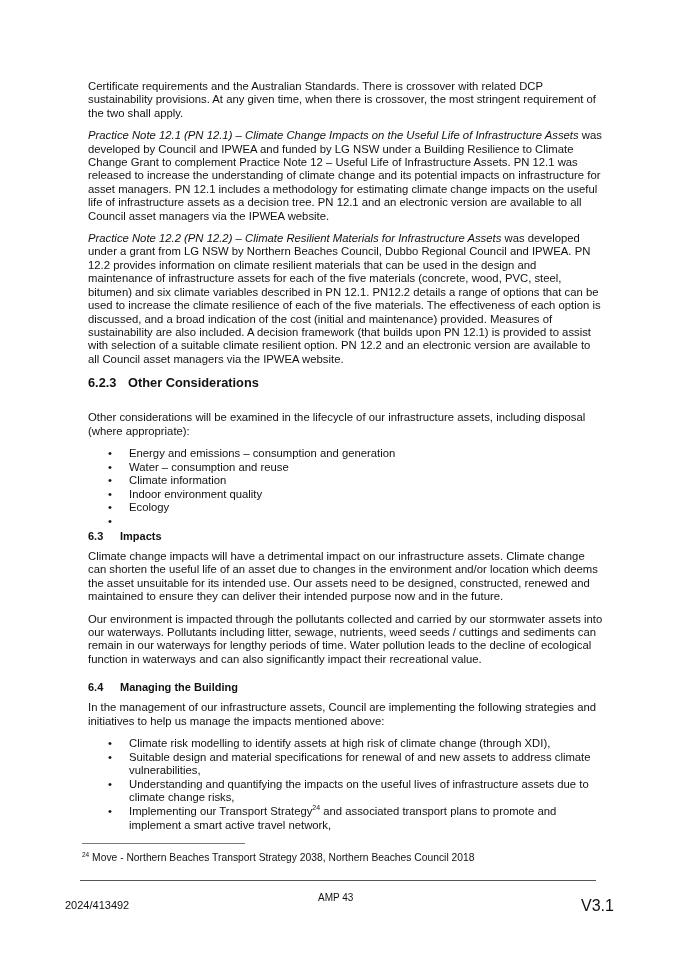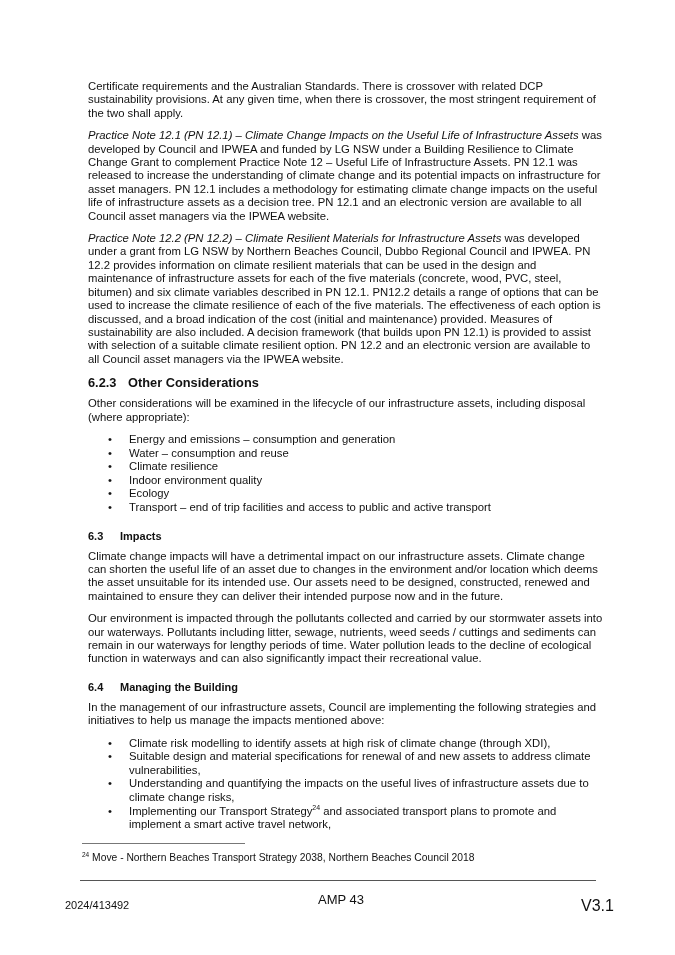--- a/index.html
+++ b/index.html
@@ -2,55 +2,55 @@
 <html><head>
 <meta charset="utf-8">
 <style>
   html, body { margin: 0; padding: 0; background: #ffffff; }
   body { width: 675px; height: 955px; position: relative; overflow: hidden;
          font-family: "Liberation Sans", sans-serif; color: #111; }
   .content { position: absolute; left: 88px; top: 80px; width: 515px; }
   p { margin: 0; font-size: 11.3px; line-height: 13.4px; }
   .para { margin-bottom: 9px; }
   em { }
-  h3 { margin: 6px 0 7px 0; font-size: 12.8px; font-weight: bold; line-height: 15px; }
+  h3 { margin: 6px 0 21px 0; font-size: 12.8px; font-weight: bold; line-height: 15px; }
   h2 { margin: 13px 0 6px 0; font-size: 11px; font-weight: bold; line-height: 16px; }
   .num { display: inline-block; width: 40px; }
   .num2 { display: inline-block; width: 32px; }
   ul { list-style: none; margin: 0 0 10px 0; padding: 0; }
   li { position: relative; padding-left: 41px; font-size: 11.3px; line-height: 13.6px; }
   li .bullet { position: absolute; left: 20px; top: 0; }
   sup { font-size: 7px; line-height: 0; vertical-align: super; }
   .fn-rule { position: absolute; left: 82px; top: 843px; width: 163px; height: 1px; background: #777; }
   .footnote { position: absolute; left: 82px; top: 852px; font-size: 10.3px; line-height: 12px; }
   .footnote sup { font-size: 6.5px; }
   .footer-rule { position: absolute; left: 80px; top: 880px; width: 516px; height: 1px; background: #555; }
   .footer-left { position: absolute; left: 65px; top: 899px; font-size: 11px; }
-  .footer-center { position: absolute; left: 318px; top: 892px; font-size: 13px; }
+  .footer-center { position: absolute; left: 318px; top: 892px; font-size: 10px; }
   .footer-right { position: absolute; left: 581px; top: 897px; font-size: 16px; }
 </style>
 </head>
 <body>
 
 <div class="content">
   <p class="para">Certificate requirements and the Australian Standards. There is crossover with related DCP sustainability provisions. At any given time, when there is crossover, the most stringent requirement of the two shall apply.</p>
 
   <p class="para"><em>Practice Note 12.1 (PN 12.1) – Climate Change Impacts on the Useful Life of Infrastructure Assets</em><span> was developed by Council and IPWEA and funded by LG NSW under a Building Resilience to Climate Change Grant to complement Practice Note 12 – Useful Life of Infrastructure Assets. PN 12.1 was released to increase the understanding of climate change and its potential impacts on infrastructure for asset managers. PN 12.1 includes a methodology for estimating climate change impacts on the useful life of infrastructure assets as a decision tree. PN 12.1 and an electronic version are available to all Council asset managers via the IPWEA website.</span></p>
 
   <p class="para"><em>Practice Note 12.2 (PN 12.2) – Climate Resilient Materials for Infrastructure Assets</em><span> was developed under a grant from LG NSW by Northern Beaches Council, Dubbo Regional Council and IPWEA. PN 12.2 provides information on climate resilient materials that can be used in the design and maintenance of infrastructure assets for each of the five materials (concrete, wood, PVC, steel, bitumen) and six climate variables described in PN 12.1. PN12.2 details a range of options that can be used to increase the climate resilience of each of the five materials. The effectiveness of each option is discussed, and a broad indication of the cost (initial and maintenance) provided. Measures of sustainability are also included. A decision framework (that builds upon PN 12.1) is provided to assist with selection of a suitable climate resilient option. PN 12.2 and an electronic version are available to all Council asset managers via the IPWEA website.</span></p>
 
   <h3><span class="num">6.2.3</span><span>Other Considerations</span></h3>
   <p class="para">Other considerations will be examined in the lifecycle of our infrastructure assets, including disposal (where appropriate):</p>
   <ul>
     <li><span class="bullet">•</span><span>Energy and emissions – consumption and generation</span></li>
     <li><span class="bullet">•</span><span>Water – consumption and reuse</span></li>
-    <li><span class="bullet">•</span><span>Climate resilience</span></li>
+    <li><span class="bullet">•</span><span>Climate information</span></li>
     <li><span class="bullet">•</span><span>Indoor environment quality</span></li>
     <li><span class="bullet">•</span><span>Ecology</span></li>
-    <li><span class="bullet">•</span><span>Transport – end of trip facilities and access to public and active transport</span></li>
+    <li><span class="bullet">•</span></li>
   </ul>
 
   <h2><span class="num2">6.3</span><span>Impacts</span></h2>
   <p class="para">Climate change impacts will have a detrimental impact on our infrastructure assets. Climate change can shorten the useful life of an asset due to changes in the environment and/or location which deems the asset unsuitable for its intended use. Our assets need to be designed, constructed, renewed and maintained to ensure they can deliver their intended purpose now and in the future.</p>
   <p class="para">Our environment is impacted through the pollutants collected and carried by our stormwater assets into our waterways. Pollutants including litter, sewage, nutrients, weed seeds / cuttings and sediments can remain in our waterways for lengthy periods of time. Water pollution leads to the decline of ecological function in waterways and can also significantly impact their recreational value.</p>
 
   <h2><span class="num2">6.4</span><span>Managing the Building</span></h2>
   <p class="para">In the management of our infrastructure assets, Council are implementing the following strategies and initiatives to help us manage the impacts mentioned above:</p>
   <ul>
     <li><span class="bullet">•</span><span>Climate risk modelling to identify assets at high risk of climate change (through XDI),</span></li>

